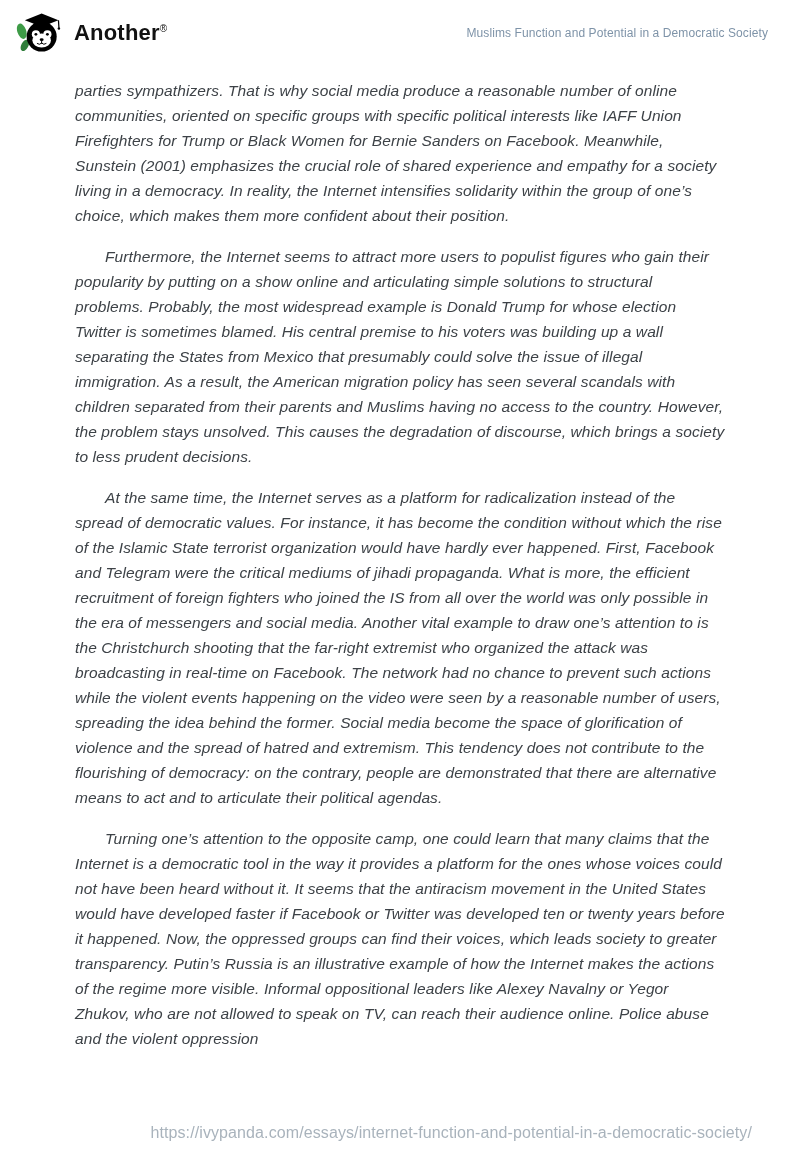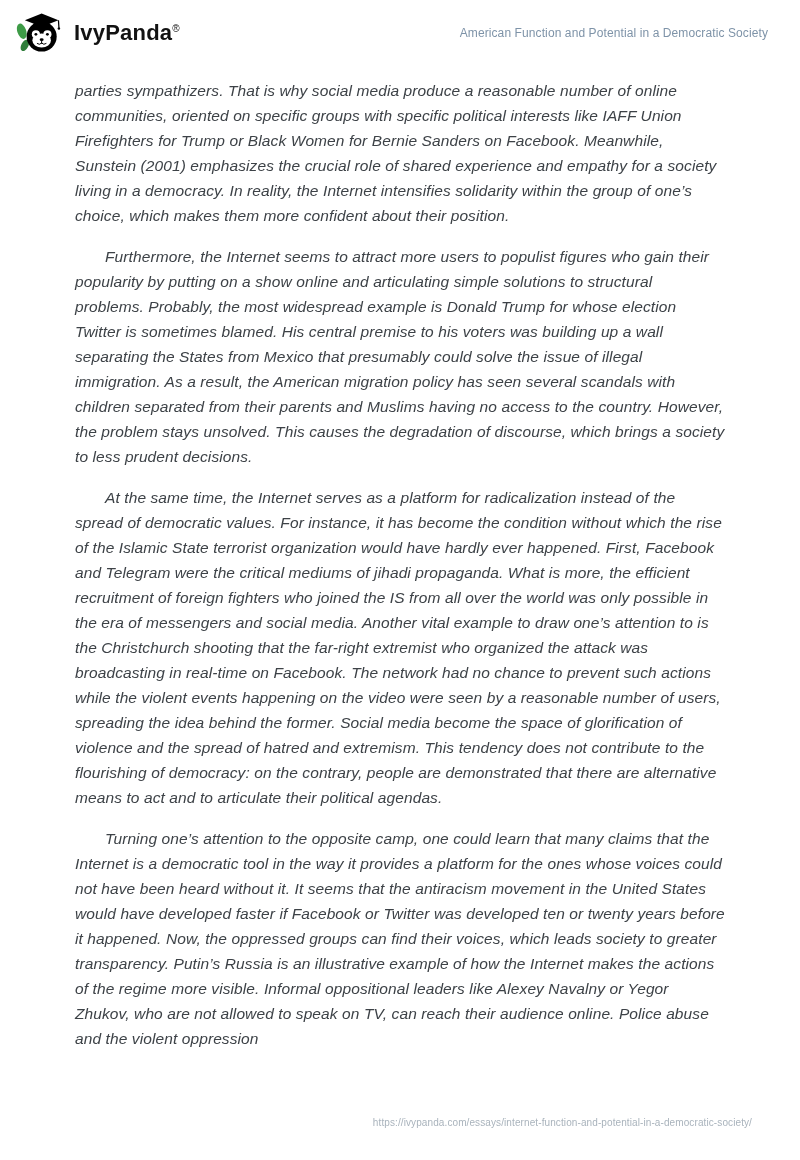--- a/index.html
+++ b/index.html
@@ -64,23 +64,23 @@
     font-style: italic;
   }
   .content p {
     margin: 0 0 16px 0;
   }
   .content p.indent {
     text-indent: 30px;
   }
   .footer {
     position: absolute;
-    bottom: 32px;
+    bottom: 18px;
     right: 48px;
-    font-size: 10px;
+    font-size: 16px;
     color: #a9b3bc;
     letter-spacing: 0.1px;
   }
   .footer a {
     color: #a9b3bc;
     text-decoration: none;
     cursor: pointer;
   }
 </style>
 </head>
@@ -103,23 +103,23 @@
         <circle cx="22.5" cy="25.5" r="1.6" fill="#000000"></circle>
         <circle cx="35.5" cy="25.5" r="1.6" fill="#000000"></circle>
         <ellipse cx="29" cy="31.5" rx="2.2" ry="1.6" fill="#000000"></ellipse>
         <path d="M29 33 v2.5 M29 35.5 q-2.5 2.5 -5 0.5 M29 35.5 q2.5 2.5 5 0.5" stroke="#000" stroke-width="1.1" fill="none" stroke-linecap="round"></path>
 
         <polygon points="29,2 48,9.5 29,17 10,9.5" fill="#000000"></polygon>
         <path d="M20 13 v5 q9 4.5 18 0 v-5" fill="#000000"></path>
         <line x1="48" y1="9.5" x2="48.5" y2="18" stroke="#000" stroke-width="1.4"></line>
         <circle cx="48.5" cy="19" r="1.4" fill="#000000"></circle>
       </svg>
-      <div class="brand"><span>IvyPanda</span><sup>®</sup></div>
+      <div class="brand"><span>Another</span><sup>®</sup></div>
     </div>
-    <div class="doc-title">American Function and Potential in a Democratic Society</div>
+    <div class="doc-title">Muslims Function and Potential in a Democratic Society</div>
   </div>
 
   <div class="content">
     <p>parties sympathizers. That is why social media produce a reasonable number of online communities, oriented on specific groups with specific political interests like IAFF Union Firefighters for Trump or Black Women for Bernie Sanders on Facebook. Meanwhile, Sunstein (2001) emphasizes the crucial role of shared experience and empathy for a society living in a democracy. In reality, the Internet intensifies solidarity within the group of one’s choice, which makes them more confident about their position.</p>
     <p class="indent">Furthermore, the Internet seems to attract more users to populist figures who gain their popularity by putting on a show online and articulating simple solutions to structural problems. Probably, the most widespread example is Donald Trump for whose election Twitter is sometimes blamed. His central premise to his voters was building up a wall separating the States from Mexico that presumably could solve the issue of illegal immigration. As a result, the American migration policy has seen several scandals with children separated from their parents and Muslims having no access to the country. However, the problem stays unsolved. This causes the degradation of discourse, which brings a society to less prudent decisions.</p>
     <p class="indent">At the same time, the Internet serves as a platform for radicalization instead of the spread of democratic values. For instance, it has become the condition without which the rise of the Islamic State terrorist organization would have hardly ever happened. First, Facebook and Telegram were the critical mediums of jihadi propaganda. What is more, the efficient recruitment of foreign fighters who joined the IS from all over the world was only possible in the era of messengers and social media. Another vital example to draw one’s attention to is the Christchurch shooting that the far-right extremist who organized the attack was broadcasting in real-time on Facebook. The network had no chance to prevent such actions while the violent events happening on the video were seen by a reasonable number of users, spreading the idea behind the former. Social media become the space of glorification of violence and the spread of hatred and extremism. This tendency does not contribute to the flourishing of democracy: on the contrary, people are demonstrated that there are alternative means to act and to articulate their political agendas.</p>
     <p class="indent">Turning one’s attention to the opposite camp, one could learn that many claims that the Internet is a democratic tool in the way it provides a platform for the ones whose voices could not have been heard without it. It seems that the antiracism movement in the United States would have developed faster if Facebook or Twitter was developed ten or twenty years before it happened. Now, the oppressed groups can find their voices, which leads society to greater transparency. Putin’s Russia is an illustrative example of how the Internet makes the actions of the regime more visible. Informal oppositional leaders like Alexey Navalny or Yegor Zhukov, who are not allowed to speak on TV, can reach their audience online. Police abuse and the violent oppression</p>
   </div>
 
   <div class="footer">

